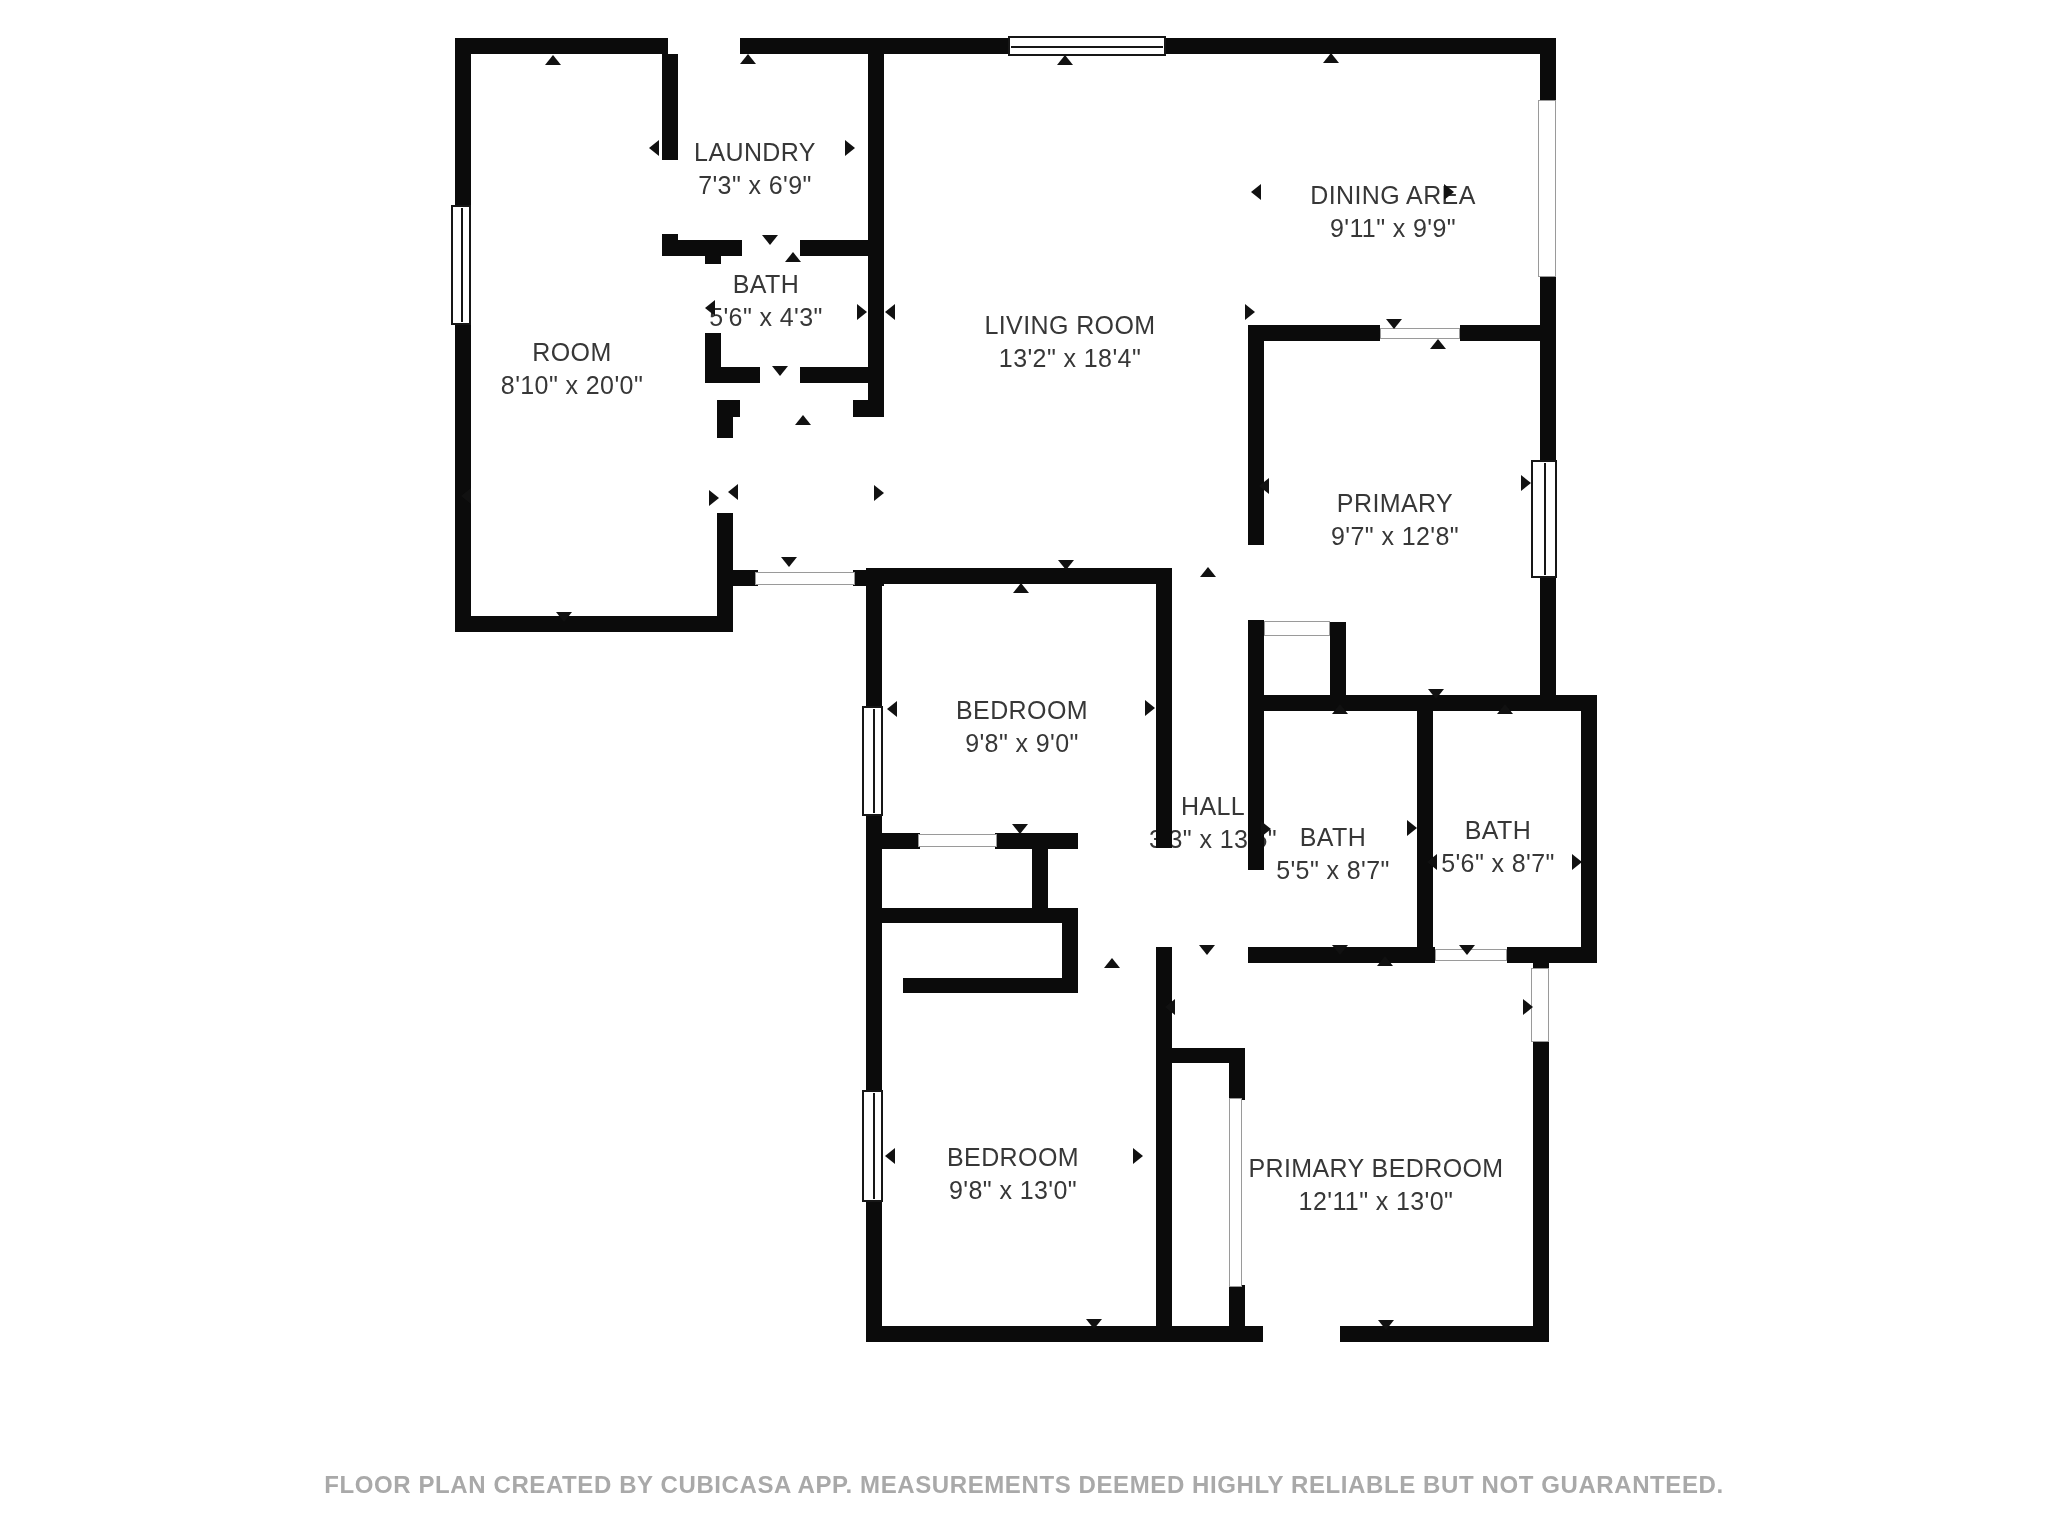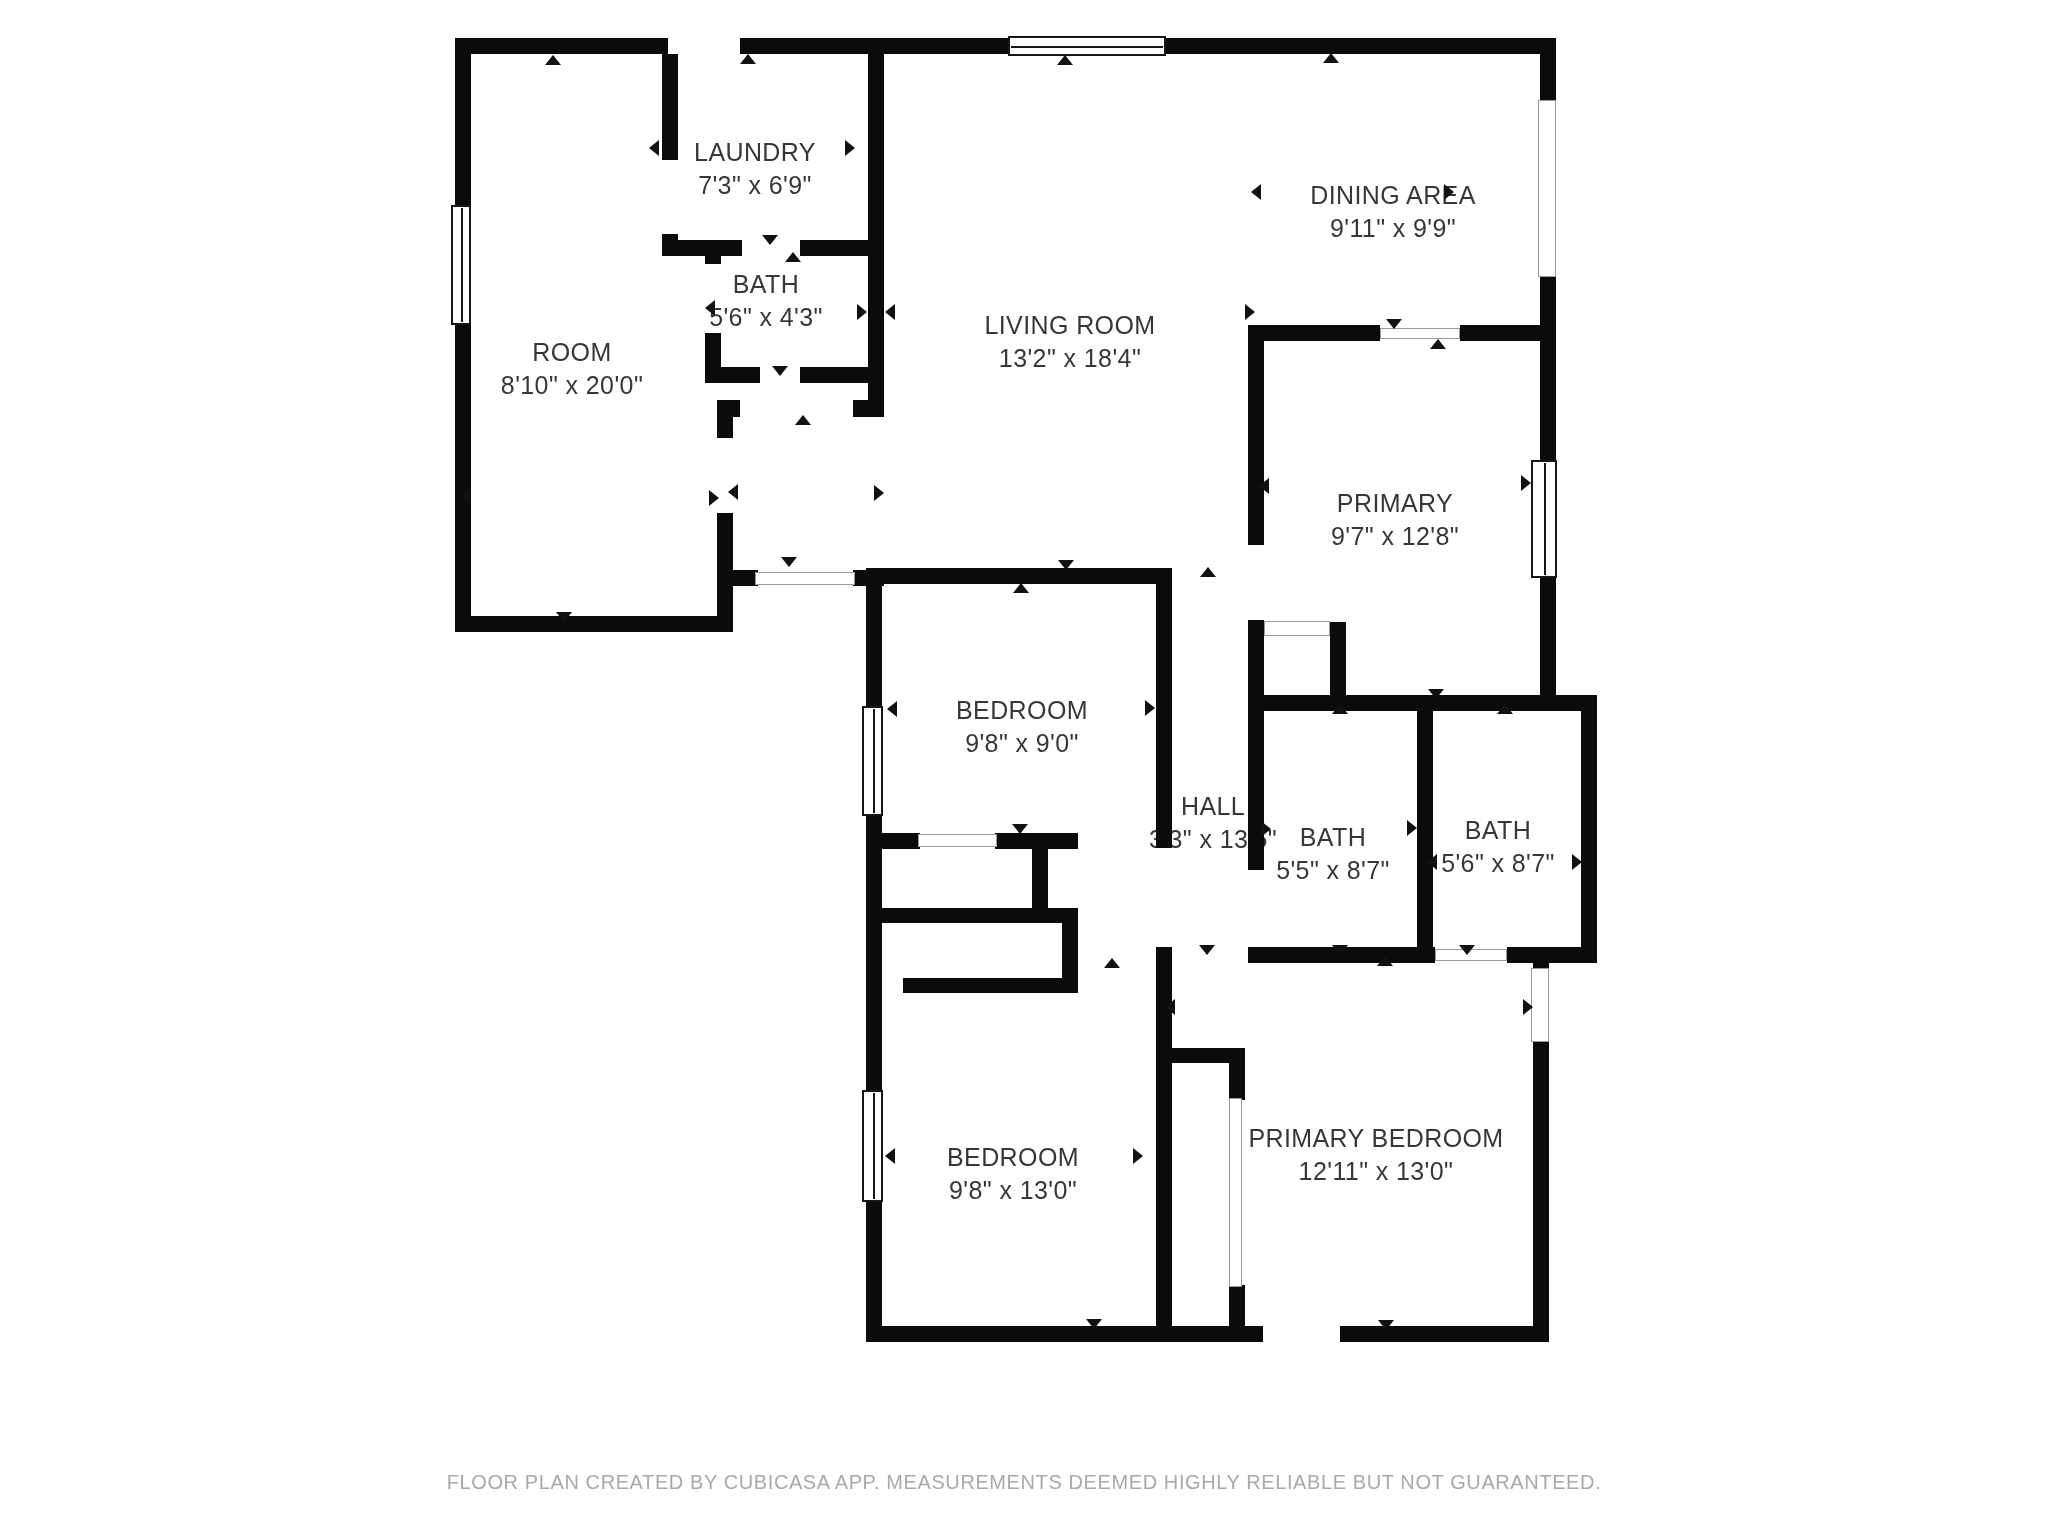--- a/index.html
+++ b/index.html
@@ -10,21 +10,21 @@
   .window{position:absolute;background:#ffffff;border:2px solid #161616;box-sizing:border-box;z-index:3;}
   .window .mid-h{position:absolute;left:1px;right:1px;top:50%;border-top:2px solid #161616;}
   .window .mid-v{position:absolute;top:1px;bottom:1px;left:50%;border-left:2px solid #161616;}
   .opening{position:absolute;background:#ffffff;border:1px solid #9a9a9a;box-sizing:border-box;z-index:3;}
   .arrow{position:absolute;width:0;height:0;z-index:4;}
   .room-label{position:absolute;width:340px;margin-left:-170px;text-align:center;
               color:#373737;z-index:1;letter-spacing:0.4px;}
   .room-name{display:block;font-size:25px;line-height:33px;}
   .room-dims{display:block;font-size:25px;line-height:33px;}
   #footer{position:absolute;left:0;top:1471px;width:2048px;text-align:center;
-          font-size:20px;letter-spacing:0.6px;color:#a9a9a9;z-index:1;}
+          font-size:24px;letter-spacing:0.6px;color:#a9a9a9;z-index:1;font-weight:bold;}
 </style>
 </head>
 <body>
 
 <div id="plan">
 
   <div class="room-label" style="left:572px;top:336px">
       <span class="room-name">ROOM</span>
       <span class="room-dims">8'10" x 20'0"</span>
     </div>
@@ -61,21 +61,21 @@
       <span class="room-dims">5'5" x 8'7"</span>
     </div>
   <div class="room-label" style="left:1498px;top:814px">
       <span class="room-name">BATH</span>
       <span class="room-dims">5'6" x 8'7"</span>
     </div>
   <div class="room-label" style="left:1013px;top:1141px">
       <span class="room-name">BEDROOM</span>
       <span class="room-dims">9'8" x 13'0"</span>
     </div>
-  <div class="room-label" style="left:1376px;top:1122px">
+  <div class="room-label" style="left:1376px;top:1152px">
       <span class="room-name">PRIMARY BEDROOM</span>
       <span class="room-dims">12'11" x 13'0"</span>
     </div>
 
   <div id="footer">FLOOR PLAN CREATED BY CUBICASA APP. MEASUREMENTS DEEMED HIGHLY RELIABLE BUT NOT GUARANTEED.</div>
 <div class="wall" style="left: 455px; top: 38px; width: 213px; height: 16px;"></div>
     <div class="wall" style="left: 740px; top: 38px; width: 268px; height: 16px;"></div>
     <div class="wall" style="left: 1166px; top: 38px; width: 390px; height: 16px;"></div>
     <div class="wall" style="left: 455px; top: 38px; width: 16px; height: 167px;"></div>
     <div class="wall" style="left: 455px; top: 325px; width: 16px; height: 307px;"></div>

